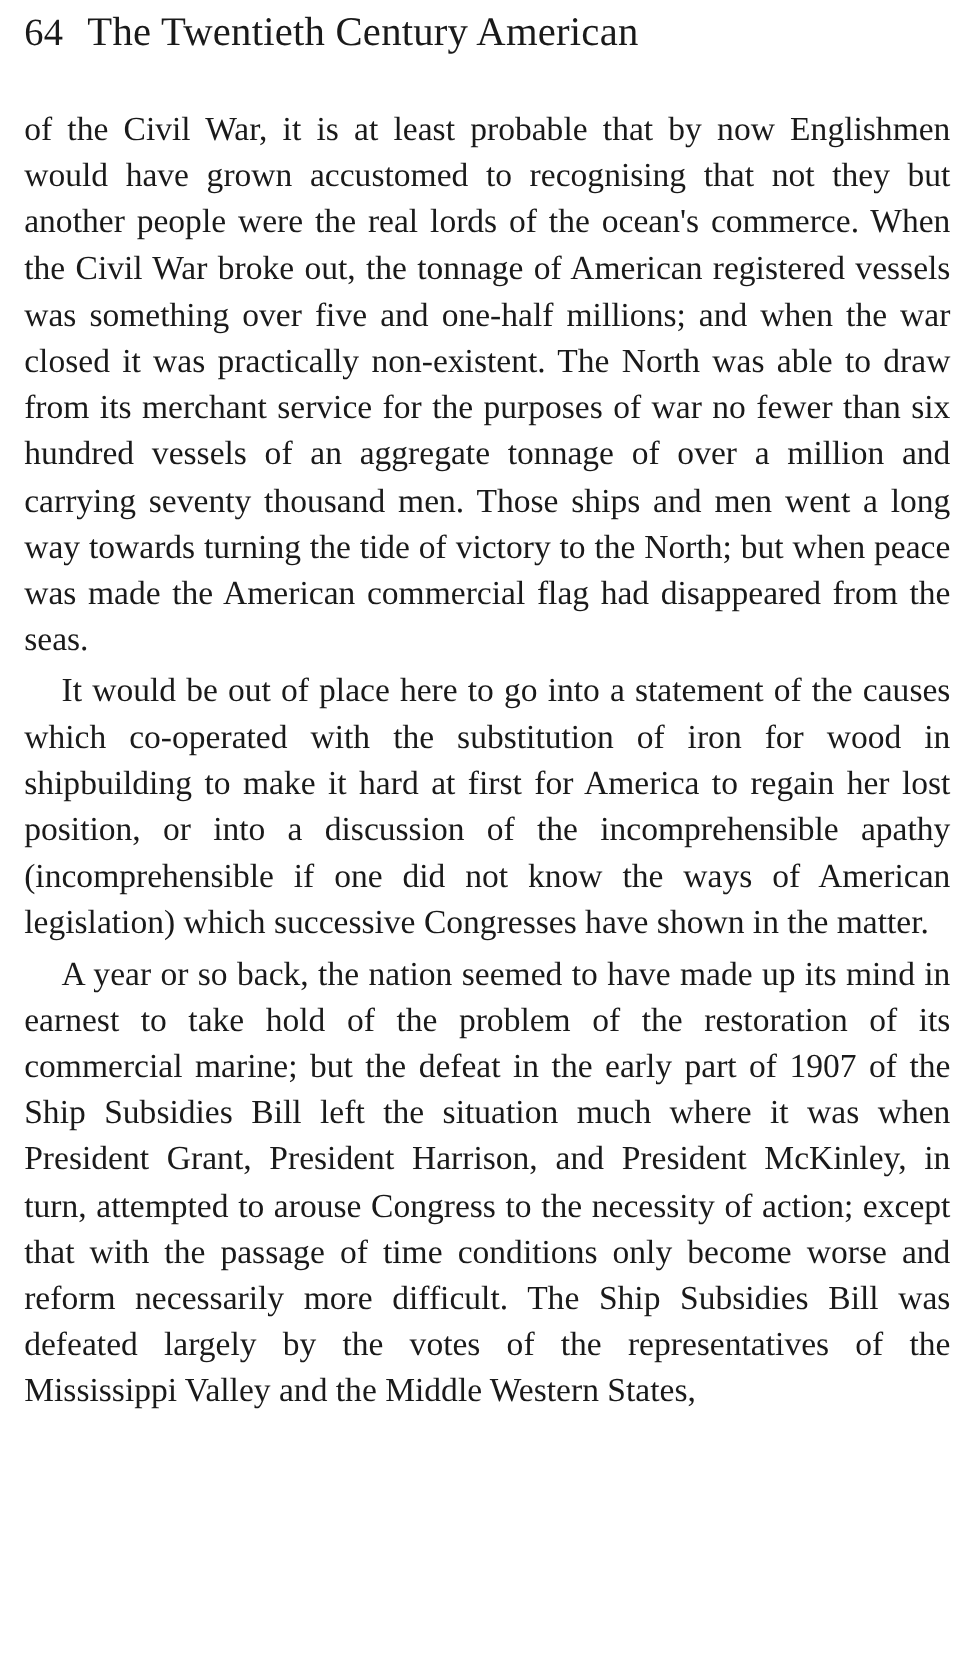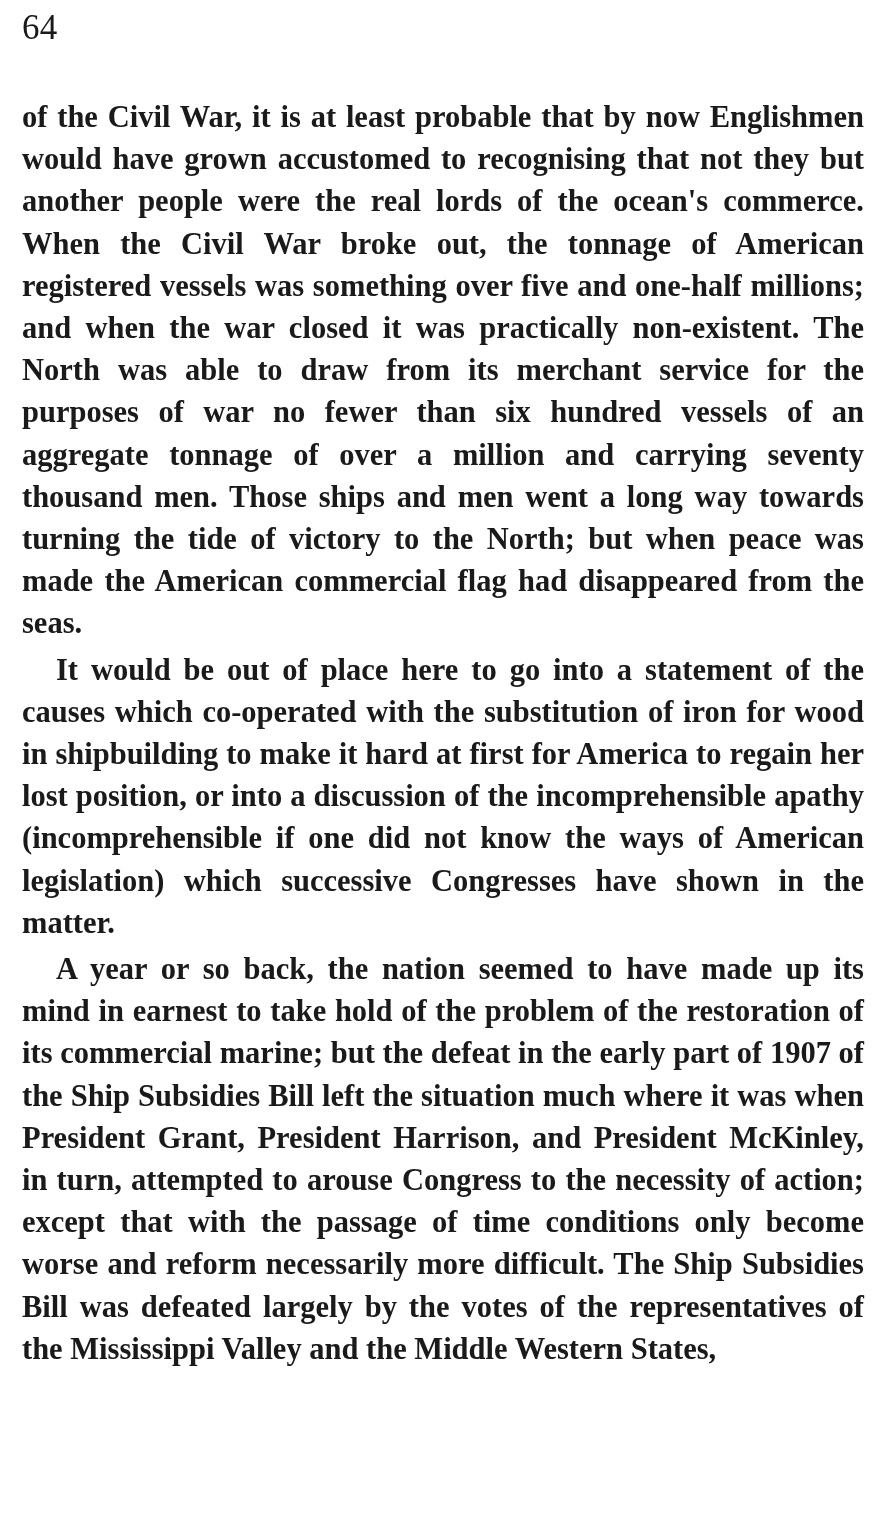--- a/index.html
+++ b/index.html
@@ -41,21 +41,20 @@
   }
   .body-text {
     position: absolute;
     top: 96px;
     left: 22px;
     width: 842px;
     font-size: 30.5px;
     line-height: 42.2px;
     text-align: justify;
     text-justify: inter-word;
-    font-weight: bold;
   }
   .body-text p {
     margin: 0;
   }
   .body-text p + p {
     margin-top: 4px;
   }
   .indent {
     text-indent: 34px;
   }
@@ -63,20 +62,21 @@
     
   }
 </style>
 </head>
 <body>
 
 <div class="page">
 
   <div class="running-head">
     <span class="folio">64</span>
+    <span class="head-title">The Twentieth Century American</span>
   </div>
 
   <div class="body-text">
     <p>of the Civil War, it is at least probable that by now Englishmen would have grown accustomed to recognising that not they but another people were the real lords of the ocean's commerce.  When the Civil War broke out, the tonnage of American registered vessels was something over five and one-half millions; and when the war closed it was practically non-existent. The North was able to draw from its merchant service for the purposes of war no fewer than six hundred vessels of an aggregate tonnage of over a million and carrying seventy thousand men.  Those ships and men went a long way towards turning the tide of victory to the North; but when peace was made the American commercial flag had disappeared from the seas.</p>
     <p class="indent">It would be out of place here to go into a statement of the causes which co-operated with the substitution of iron for wood in shipbuilding to make it hard at first for America to regain her lost position, or into a discussion of the incomprehensible apathy (incomprehensible if one did not know the ways of American legislation) which successive Congresses have shown in the matter.</p>
     <p class="indent para-last">A year or so back, the nation seemed to have made up its mind in earnest to take hold of the problem of the restoration of its commercial marine; but the defeat in the early part of 1907 of the Ship Subsidies Bill left the situation much where it was when President Grant, President Harrison, and President McKinley, in turn, attempted to arouse Congress to the necessity of action; except that with the passage of time conditions only become worse and reform necessarily more difficult.  The Ship Subsidies Bill was defeated largely by the votes of the representatives of the Mississippi Valley and the Middle Western States,</p>
   </div>
 
 </div>
 

